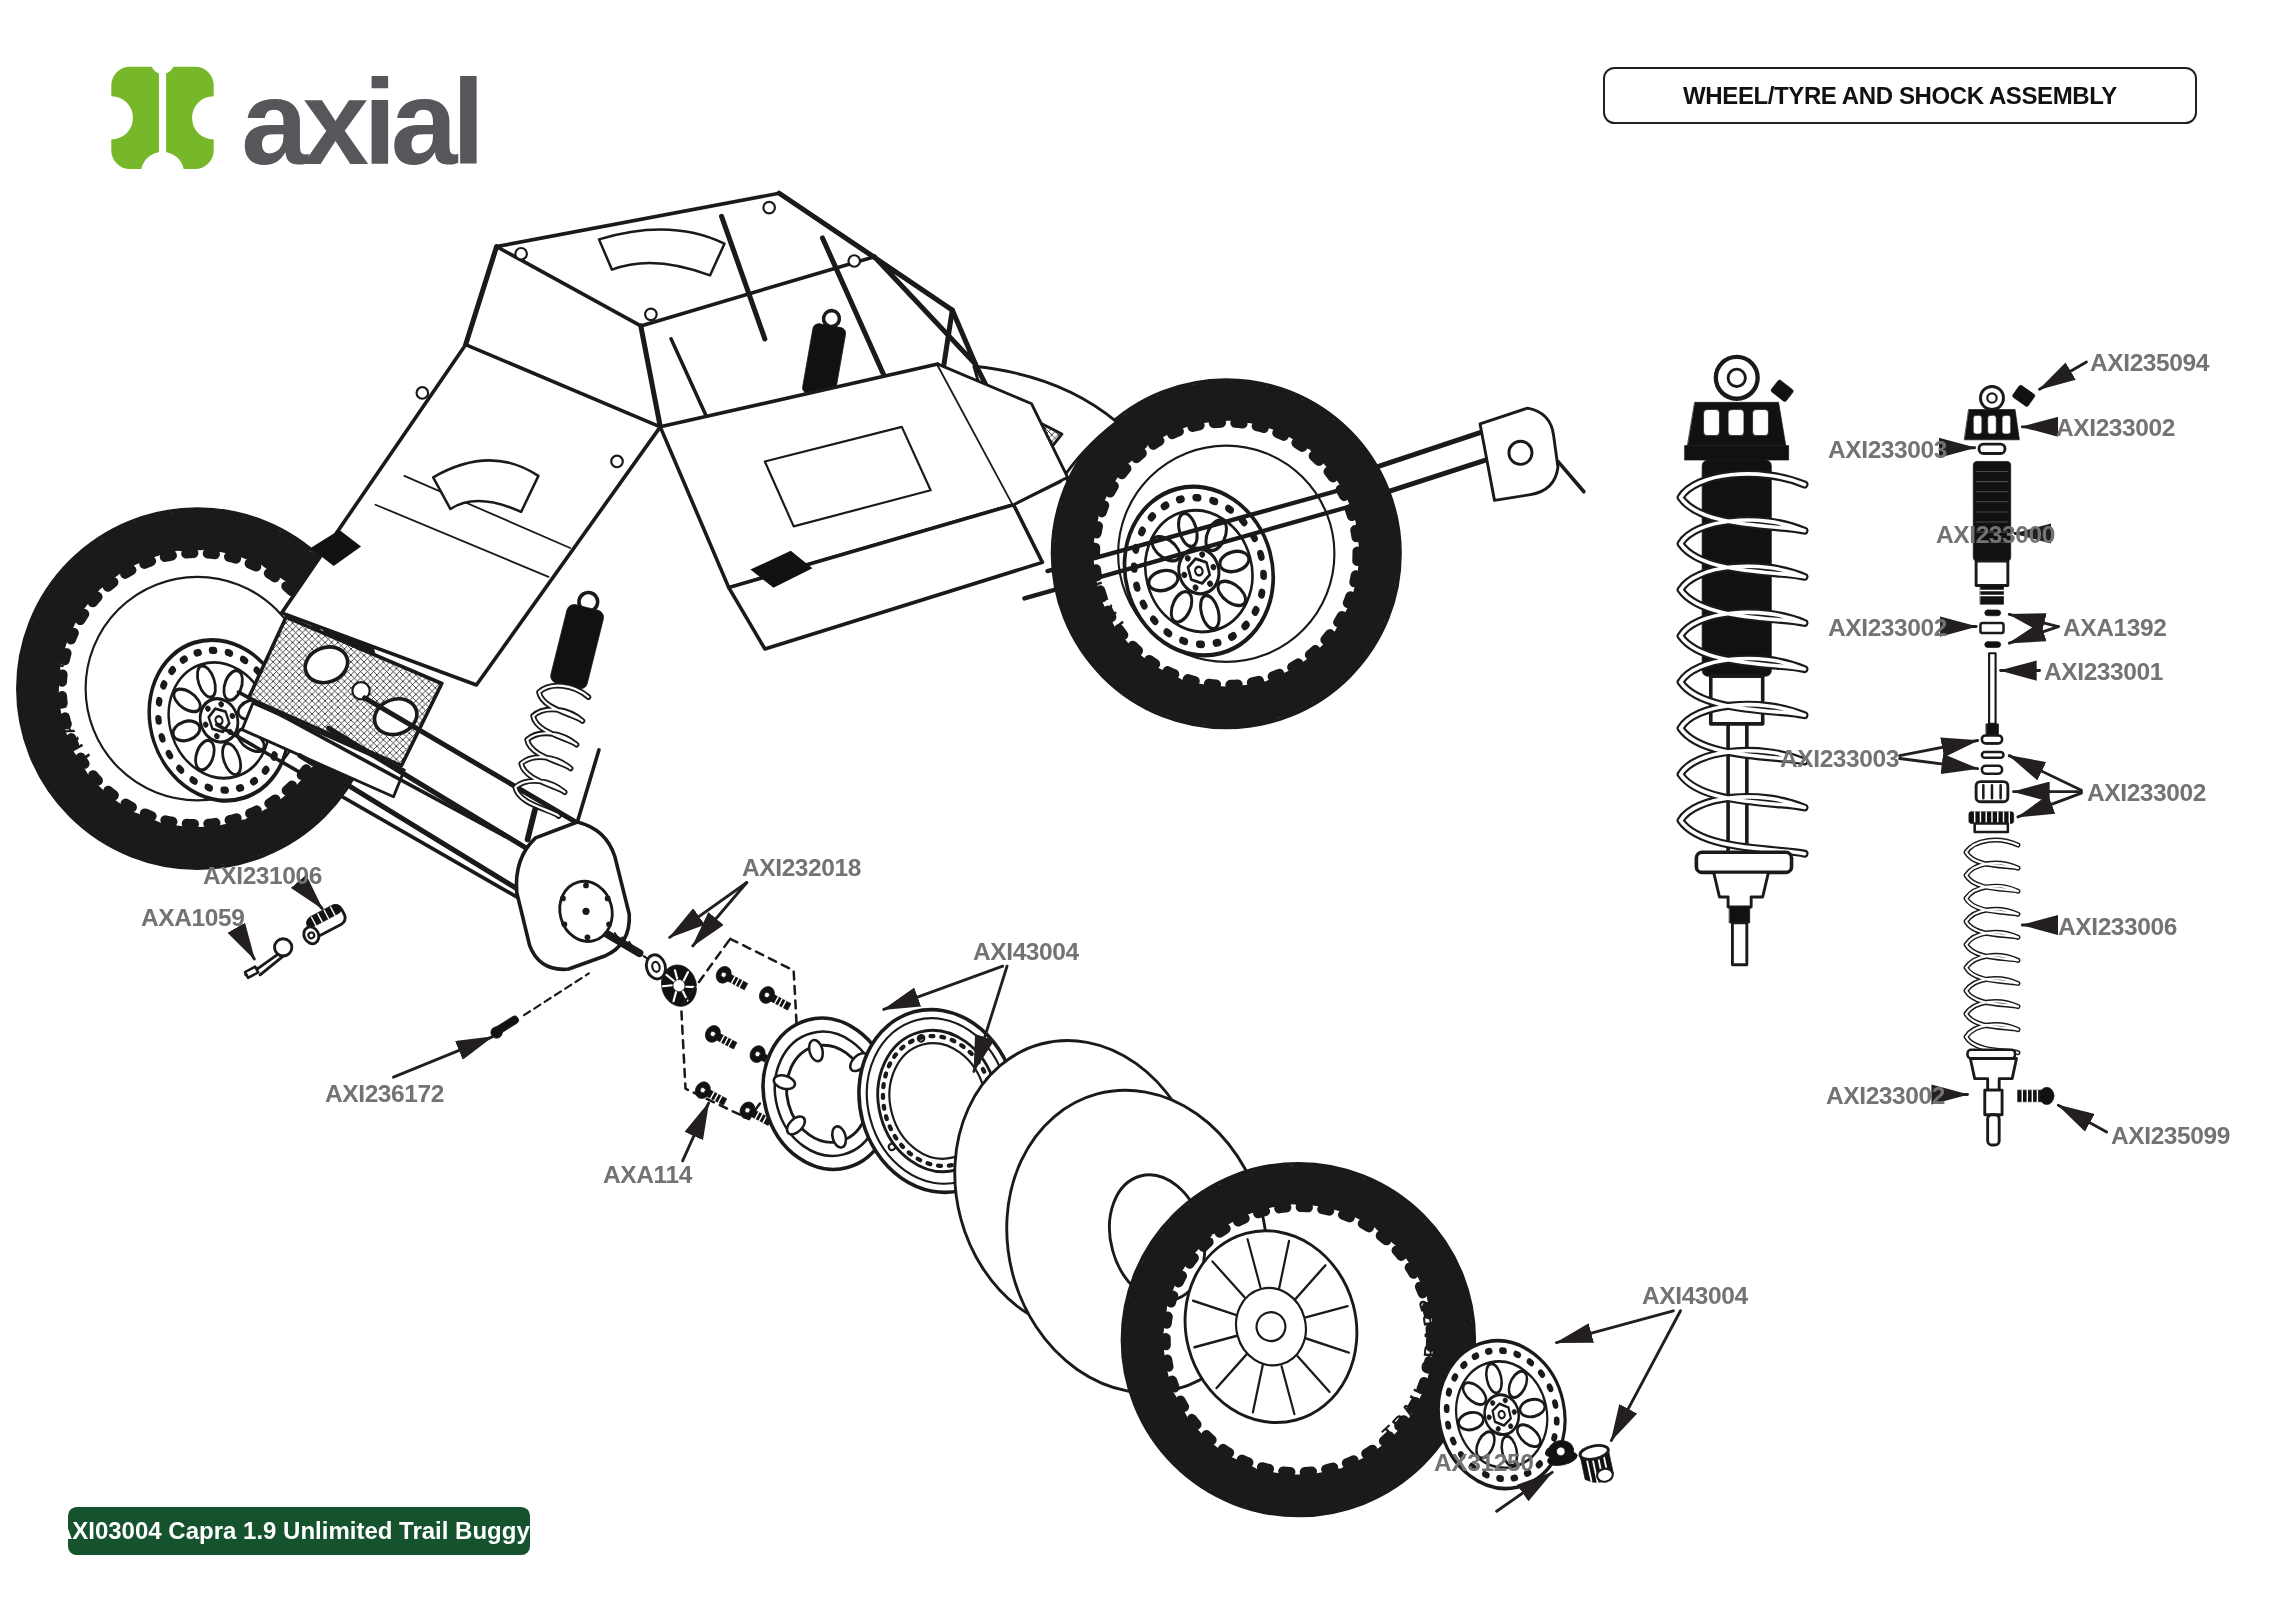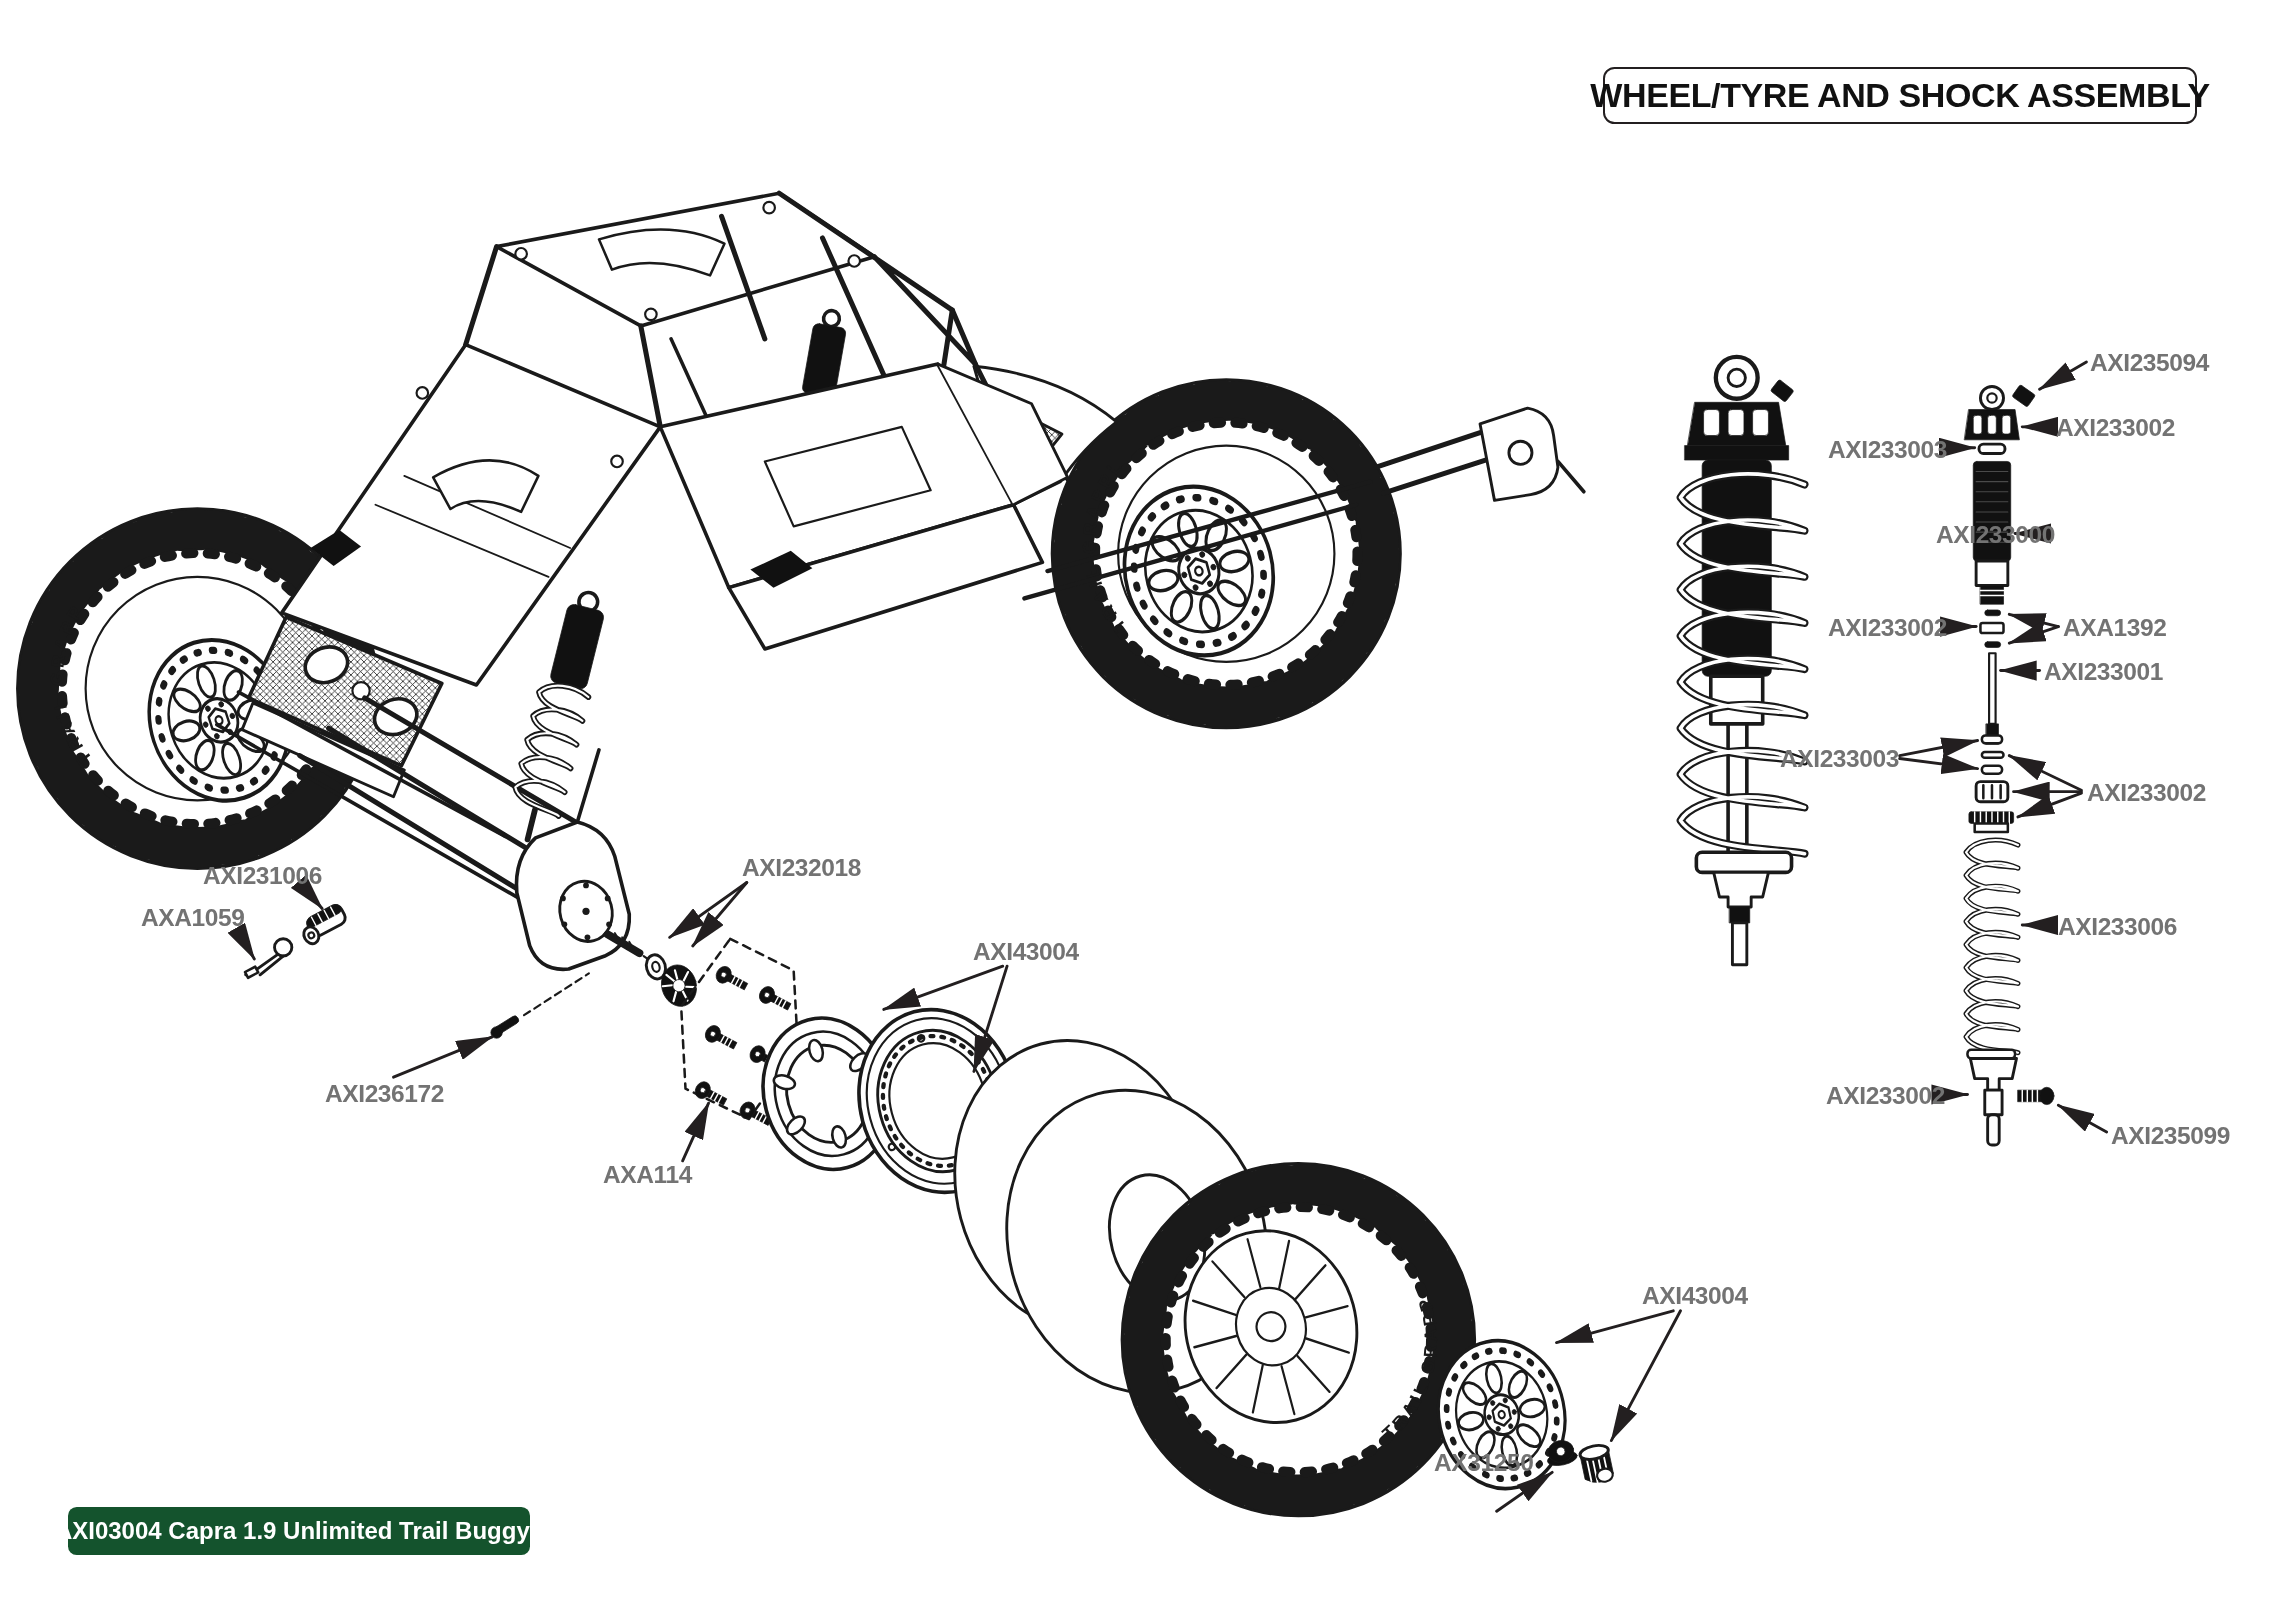--- a/index.html
+++ b/index.html
@@ -6,21 +6,21 @@
   body{width:2273px;height:1623px;position:relative;overflow:hidden;
        font-family:"Liberation Sans","DejaVu Sans",sans-serif;}
   .stage{position:absolute;inset:0;background:#ffffff;}
   svg.art{position:absolute;left:0;top:0;}
   .logo-row{position:absolute;left:101px;top:58px;display:flex;align-items:flex-start;}
   .wordmark{font-weight:800;font-size:120px;line-height:115px;color:#55575a;
             letter-spacing:-5.8px;margin-left:17.3px;margin-top:7.2px;}
   .title-box{position:absolute;left:1603px;top:67px;width:590px;height:53px;
              border:2.9px solid #231f20;border-radius:11.5px;display:flex;
              align-items:center;justify-content:center;background:#fff;}
-  .title-box span{font-weight:bold;font-size:34px;color:#111;letter-spacing:-0.4px;white-space:nowrap;}
+  .title-box span{font-weight:bold;font-size:24px;color:#111;letter-spacing:-0.4px;white-space:nowrap;}
   .footer-box{position:absolute;left:68px;top:1507px;width:462px;height:48px;
               background:#14532d;border-radius:8.7px;display:flex;align-items:center;justify-content:center;}
   .footer-box span{color:#ffffff;font-weight:bold;font-size:24px;white-space:nowrap;}
   .callout{position:absolute;font-size:24.5px;font-weight:600;color:#737373;
            letter-spacing:-0.4px;white-space:nowrap;}
 </style>
 </head>
 <body>
 
 <div class="stage">
@@ -409,20 +409,33 @@
     <path d="M1035,1224 L960,1312" marker-end="url(#ah)"></path>
     <path d="M1390,1340 L1225,1400" marker-end="url(#ah)"></path>
     <path d="M1396,1340 L1350,1486" marker-end="url(#ah)"></path>
     <path d="M946,1610 L982,1530" marker-end="url(#ah)"></path>
     <path d="M2320,1818 L2158,1862" marker-end="url(#ah)"></path>
     <path d="M2330,1818 L2234,1998" marker-end="url(#ah)"></path>
     <path d="M2075,2096 L2152,2042" marker-end="url(#ah)"></path>
   </g>
 </svg>
 
+<div class="logo-row">
+  <svg width="123" height="119" viewBox="0 0 170 165">
+    <g>
+      <rect x="14" y="12" width="142" height="142" rx="26" fill="#76b829"></rect>
+      <circle cx="14" cy="83" r="30" fill="#ffffff"></circle>
+      <circle cx="156" cy="83" r="30" fill="#ffffff"></circle>
+      <rect x="80" y="2" width="10" height="162" fill="#ffffff"></rect>
+      <circle cx="85" cy="160" r="30" fill="#ffffff"></circle>
+      <circle cx="85" cy="6" r="16" fill="#ffffff"></circle>
+    </g>
+  </svg>
+  <div class="wordmark">axial</div>
+</div>
 
 <div class="title-box">
   <span>WHEEL/TYRE AND SHOCK ASSEMBLY</span>
 </div>
 
 <div class="footer-box">
   <span>C-AXI03004 Capra 1.9 Unlimited Trail Buggy Kit</span>
 </div>
 
 <div class="callout" style="left:2090px;top:349px;">AXI235094</div>

